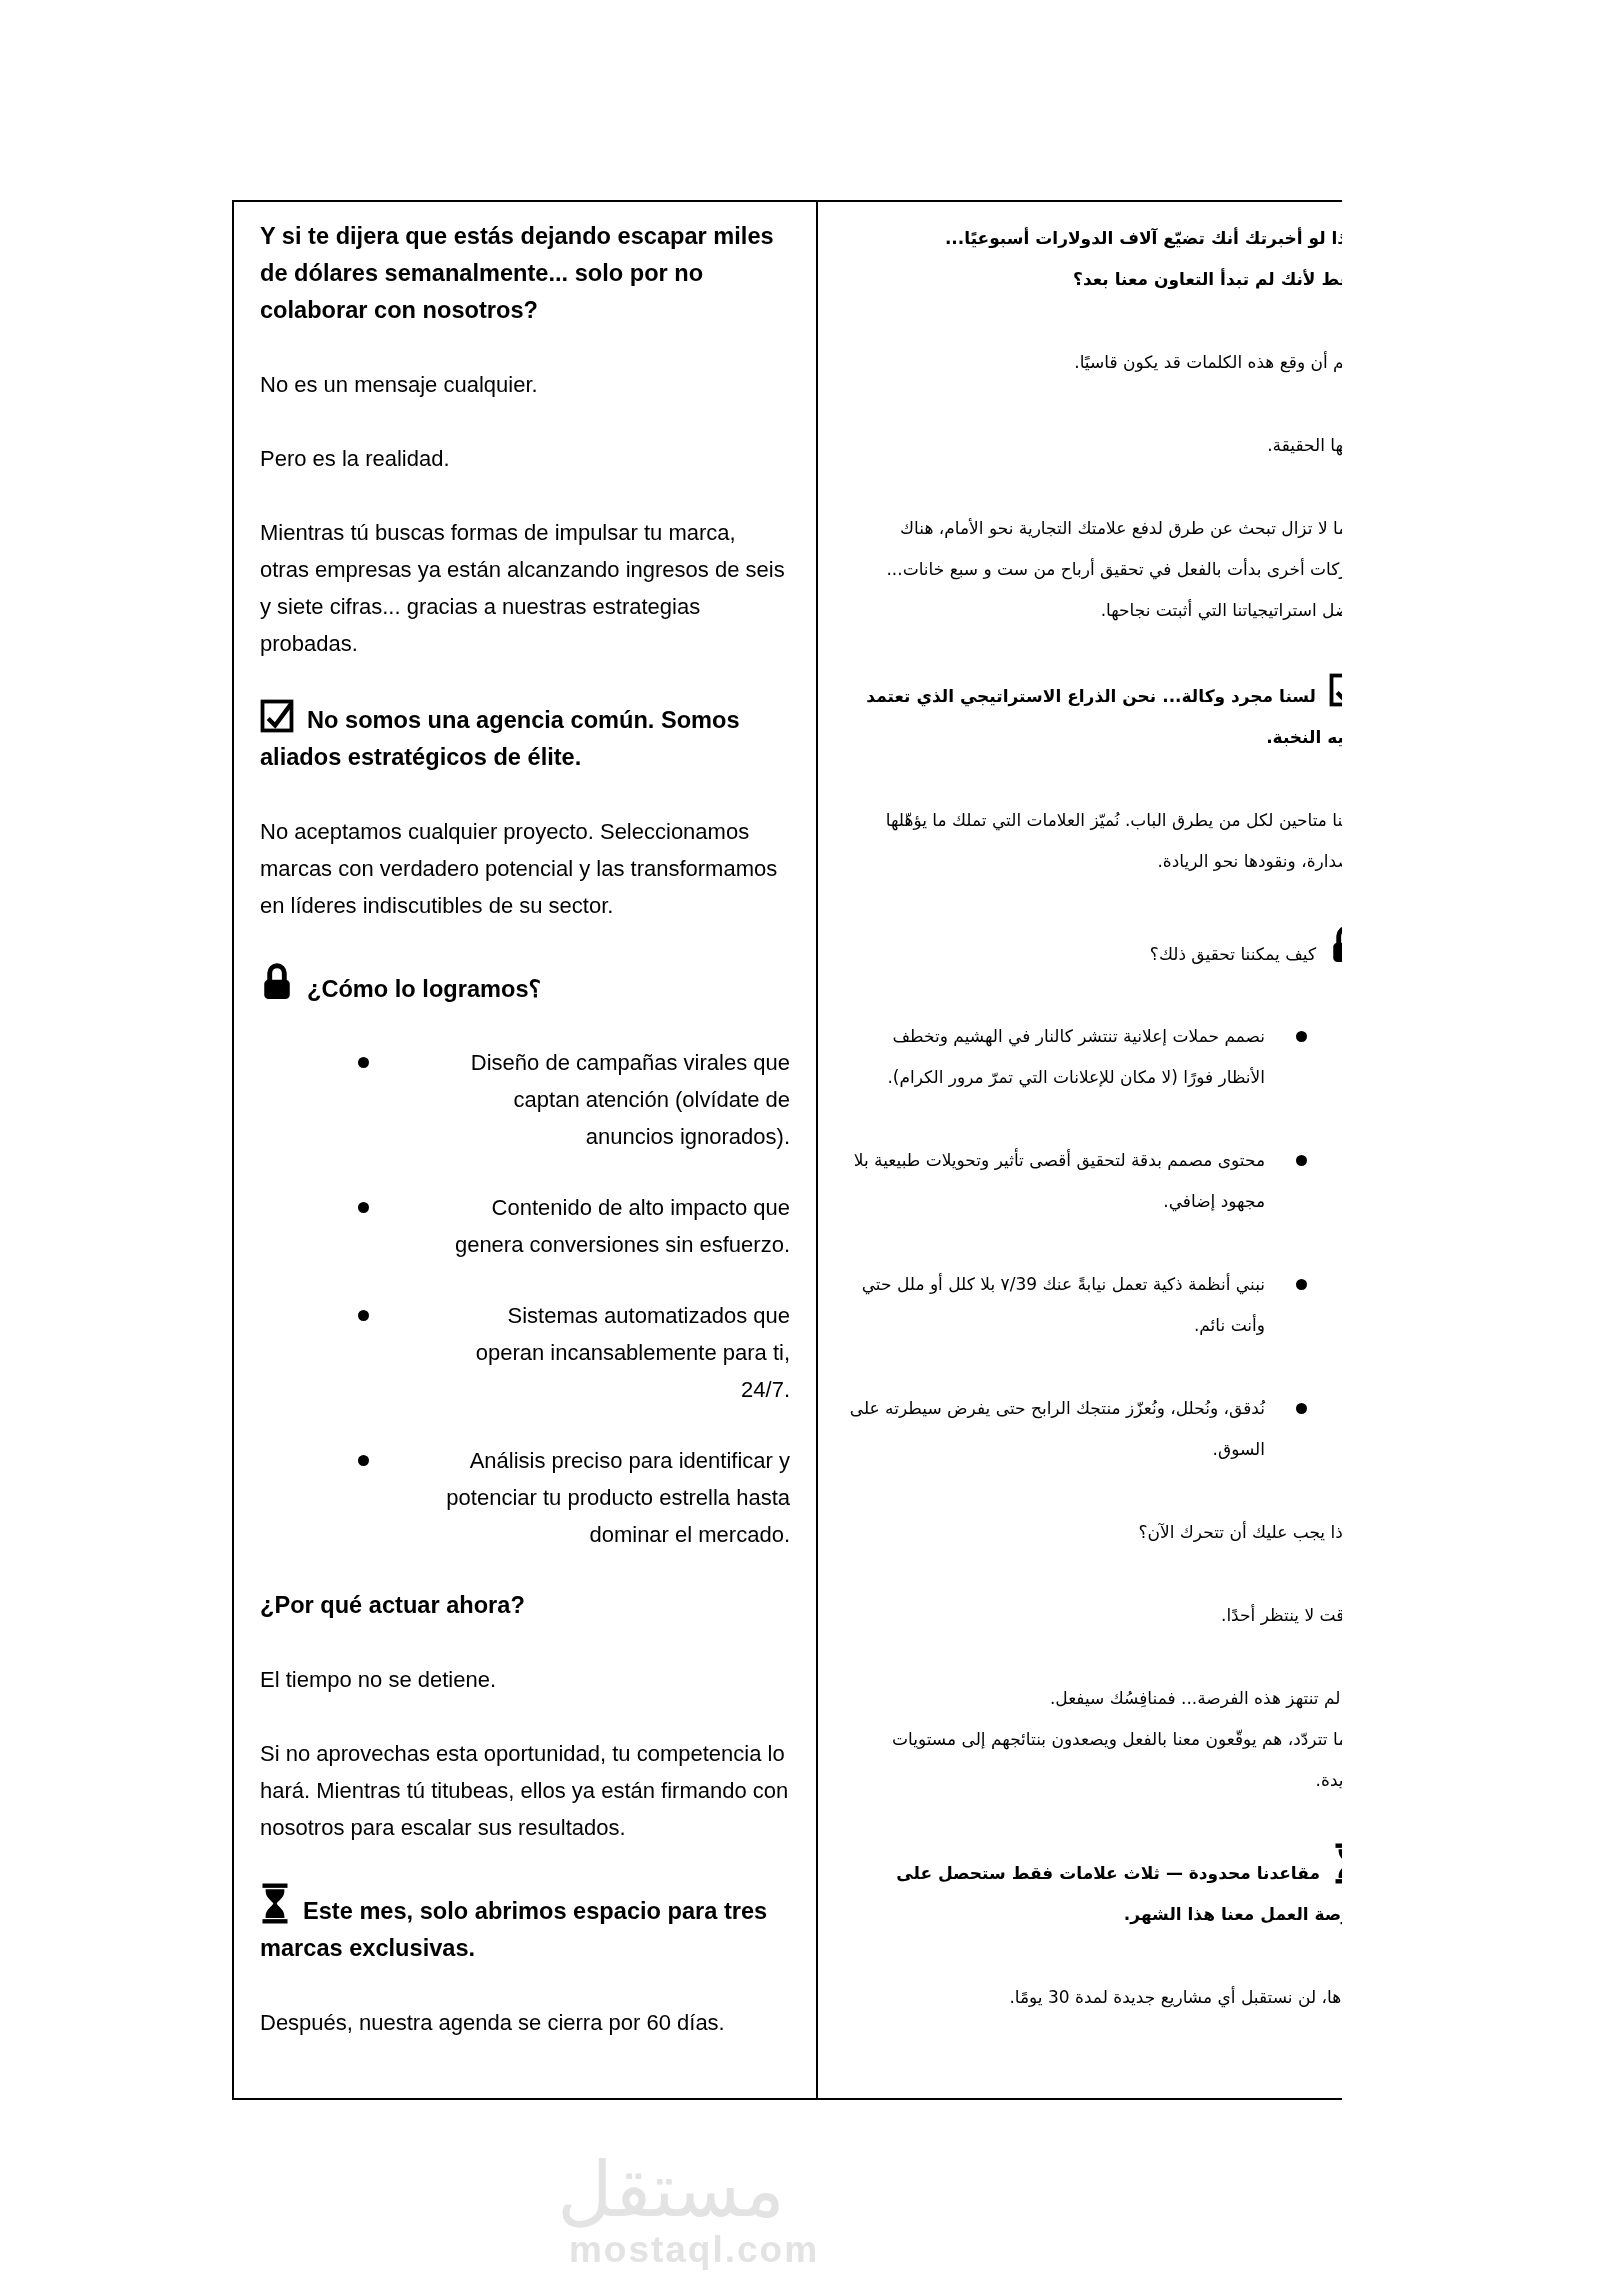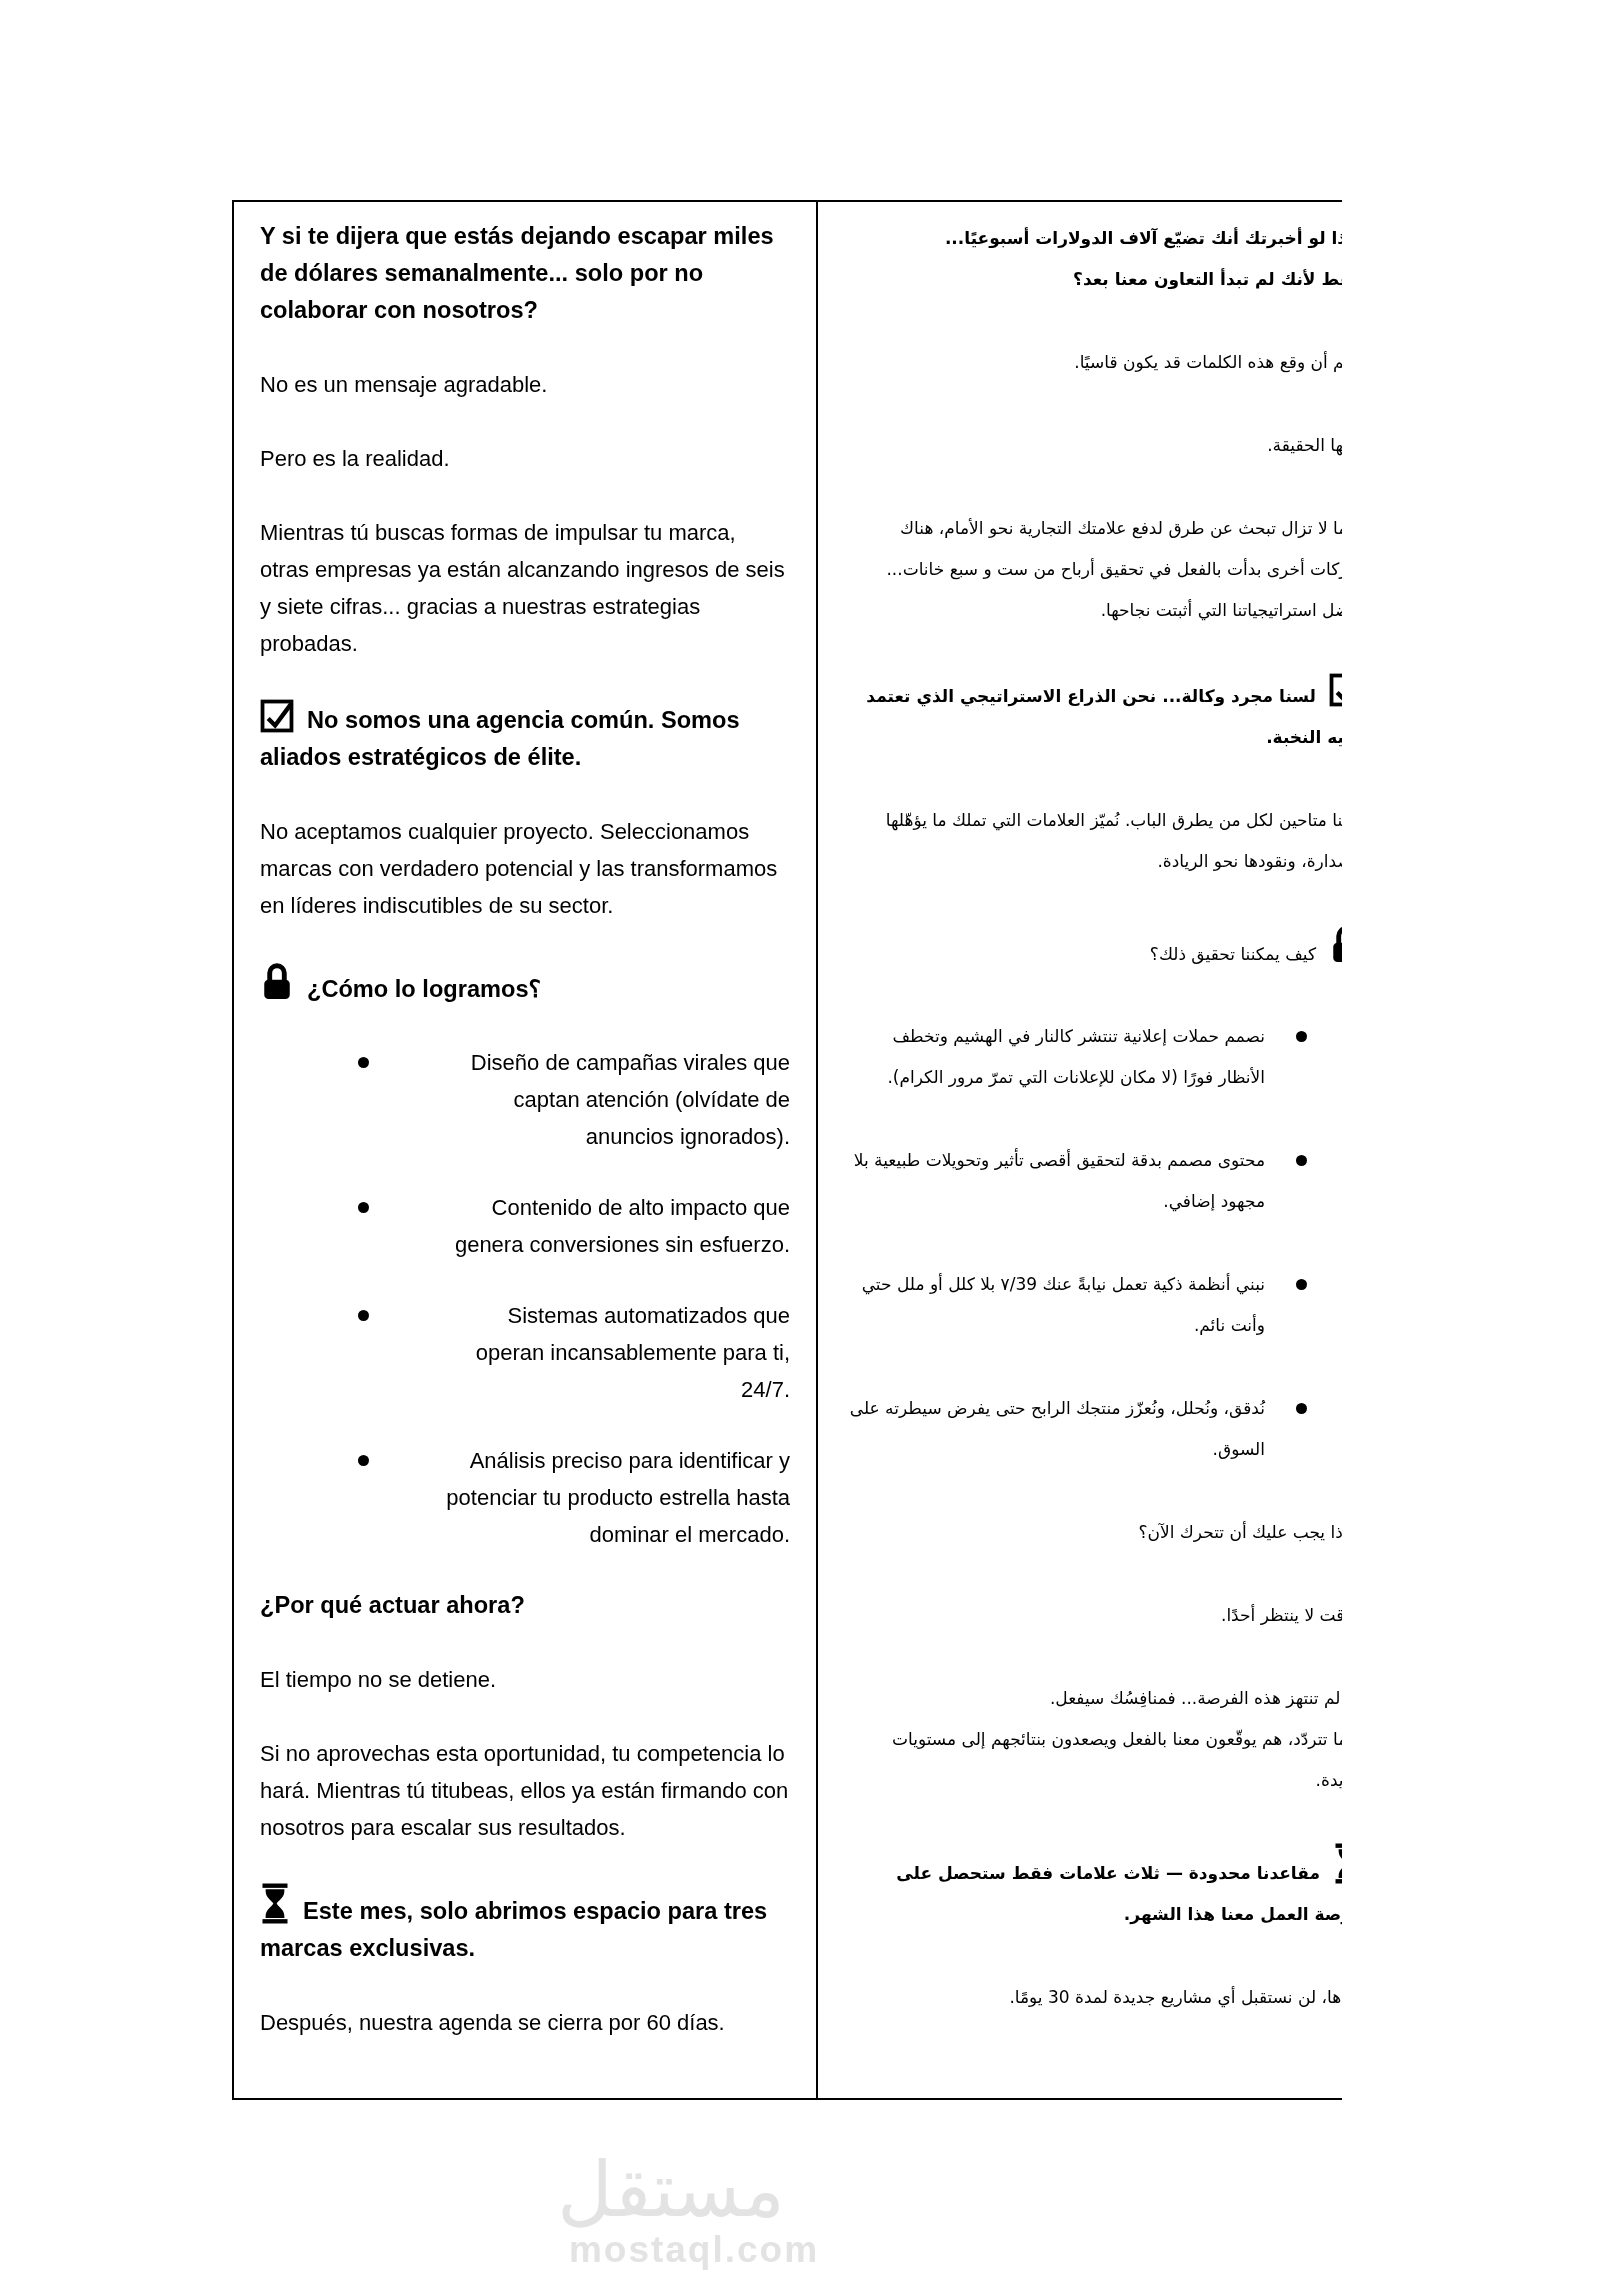--- a/index.html
+++ b/index.html
@@ -60,21 +60,21 @@
 </head>
 <body>
 
 <div class="page" style="background: rgb(255, 255, 255);">
 
   <table class="doc-table">
     <tbody>
         <tr>
       <td class="col-es" id="col-left" dir="ltr" lang="es">
             <div class="para bold"><span class="txt">Y si te dijera que estás dejando escapar miles de dólares semanalmente... solo por no colaborar con nosotros?</span></div>
-            <div class="para"><span class="txt">No es un mensaje agradable.</span></div>
+            <div class="para"><span class="txt">No es un mensaje cualquier.</span></div>
             <div class="para"><span class="txt">Pero es la realidad.</span></div>
             <div class="para"><span class="txt">Mientras tú buscas formas de impulsar tu marca, otras empresas ya están alcanzando ingresos de seis y siete cifras... gracias a nuestras estrategias probadas.</span></div>
             <div class="para bold"><span class="icon"><svg width="34" height="34" viewBox="0 0 54 54">
                   <rect x="4" y="4" width="46" height="46" fill="none" stroke="#000" stroke-width="6"></rect>
                   <path d="M13 31 L24 42 L50 7" fill="none" stroke="#000" stroke-width="7"></path>
                 </svg></span><span class="txt">No somos una agencia común. Somos aliados estratégicos de élite.</span></div>
             <div class="para"><span class="txt">No aceptamos cualquier proyecto. Seleccionamos marcas con verdadero potencial y las transformamos en líderes indiscutibles de su sector.</span></div>
             <div class="para bold"><span class="icon"><svg width="34" height="41" viewBox="0 0 56 66">
                   <path d="M16 32 V19 a12 12 0 0 1 24 0 V32" fill="none" stroke="#000" stroke-width="8"></path>
                   <rect x="7" y="30" width="42" height="32" rx="7" fill="#000"></rect>

